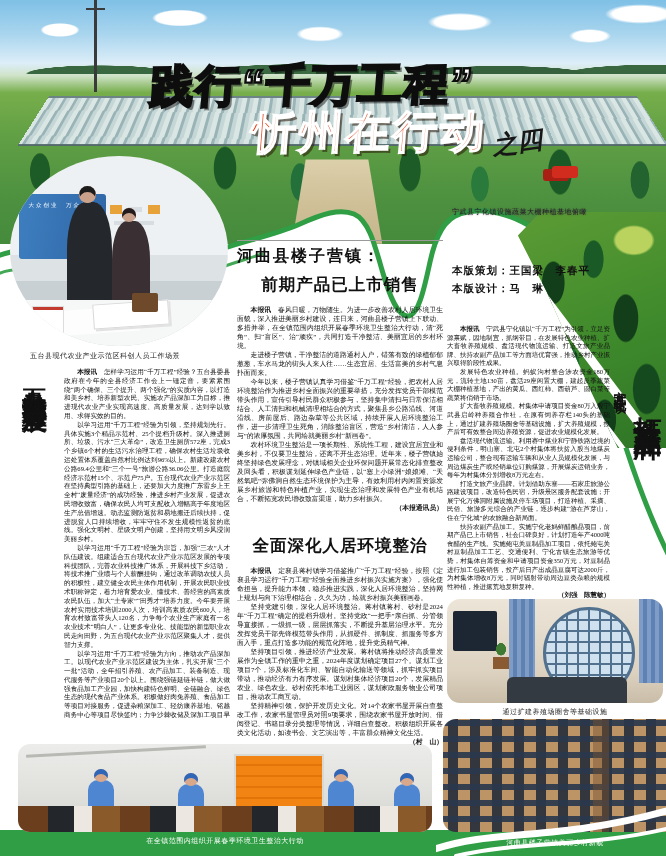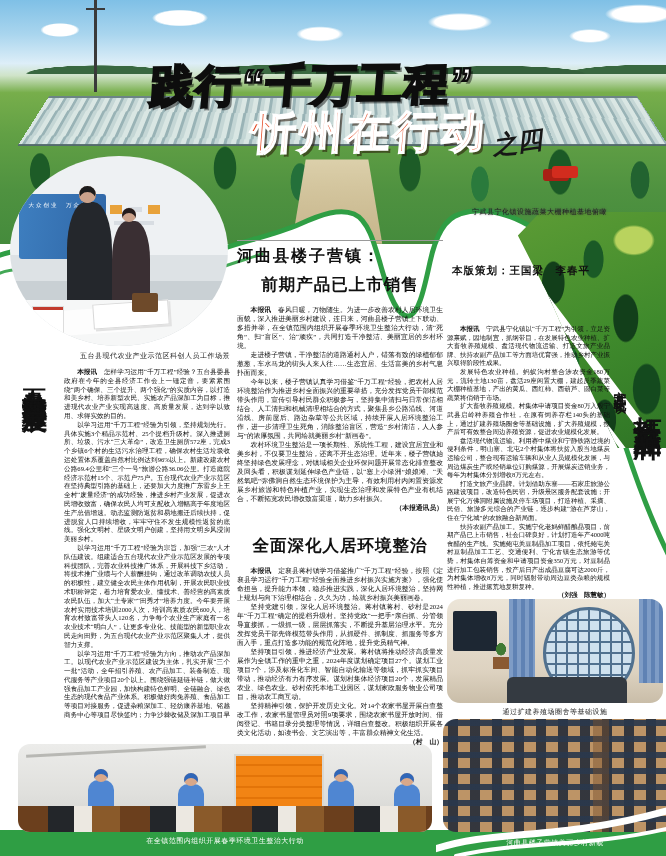--- a/index.html
+++ b/index.html
@@ -45,21 +45,21 @@
     font-weight:900;font-size:44px;letter-spacing:2px;color:#fff;
     -webkit-text-stroke:2.4px #0d0d0d;text-shadow:3px 3px 0 rgba(0,0,0,.45);
     transform:skewX(-5deg) rotate(-.5deg);white-space:nowrap;}
   .hl2{position:absolute;left:252px;top:103px;z-index:2;font-family:"Liberation Sans",sans-serif;
     font-weight:900;font-size:44px;letter-spacing:3px;color:#e23f17;
     -webkit-text-stroke:1.6px #ffffff;text-shadow:3px 3px 0 rgba(40,20,5,.55);
     transform:skewX(-5deg) rotate(-.5deg);white-space:nowrap;}
   .hl3{position:absolute;left:492px;top:126px;z-index:2;font-size:25px;font-weight:700;
     font-style:italic;color:#171717;transform:rotate(-8deg);}
   .banner-caption{position:absolute;left:452px;top:207px;z-index:6;font-size:6.5px;
-    color:#ffe95e;letter-spacing:1px;text-shadow:0 0 2px #444;white-space:nowrap;margin-left:20px;}
+    color:#ffe95e;letter-spacing:1px;text-shadow:0 0 2px #444;white-space:nowrap;}
   
   .wave{position:absolute;left:0;top:150px;z-index:2;pointer-events:none;}
   
   .trees{position:absolute;left:505px;top:212px;width:161px;height:236px;z-index:3;overflow:hidden;
     clip-path:polygon(22% 0,100% 0,100% 100%,70% 100%,52% 74%,26% 34%,8% 10%);
     background:
       radial-gradient(18px 34px at 30% 30%,#123f1a 60%,transparent 65%),
       radial-gradient(16px 30px at 55% 20%,#1a5a26 60%,transparent 65%),
       radial-gradient(20px 38px at 75% 45%,#123f1a 60%,transparent 65%),
       radial-gradient(16px 30px at 40% 65%,#1d6b2e 60%,transparent 65%),
@@ -93,21 +93,21 @@
   .woman::before{content:"";position:absolute;left:25%;top:-13px;width:14px;height:14px;border-radius:50%;
     background:#caa28b;box-shadow:inset 0 5px 0 #241c1c;}
   .desk{position:absolute;left:0;bottom:0;width:100%;height:24%;background:#f6f7f7;}
   .papers{position:absolute;left:38%;bottom:10%;width:34%;height:12%;background:#fff;
     box-shadow:2px 2px 0 #e2e2e2,-30px 4px 0 #fdfdfd;transform:rotate(-4deg);border:1px solid #d8d8d8;}
   .calendar{position:absolute;left:10%;bottom:4%;width:14%;height:16%;background:#fff;border:1px solid #ddd;
     box-shadow:inset 0 3px 0 #c23b2e;}
   .penholder{position:absolute;left:56%;bottom:18%;width:12%;height:10%;background:#6e4a2a;border-radius:2px;}
   
   .caption{font-size:7px;color:#222;letter-spacing:.5px;}
-  .cap-left{position:absolute;left:30px;top:351px;width:200px;z-index:5;text-align:right;}
+  .cap-left{position:absolute;left:30px;top:351px;width:200px;z-index:5;}
   .col-left{position:absolute;left:18px;top:368px;width:212px;z-index:5;}
   .vhead-left{position:absolute;left:0;top:4px;writing-mode:vertical-rl;text-orientation:upright;
     font-size:25px;font-weight:900;letter-spacing:2px;transform:scaleY(.85);transform-origin:50% 0;
     font-family:"Liberation Serif",serif;}
   .left-body{margin-left:46px;width:166px;height:352px;overflow:hidden;
     font-size:6.6px;line-height:8.8px;}
   .para{margin:0;text-indent:2em;text-align:justify;}
   .lead{font-weight:bold;}
   .byline{text-align:right;font-weight:bold;}
   .col-mid{position:absolute;left:237px;top:240px;width:206px;z-index:5;}
@@ -238,20 +238,21 @@
       <p class="para"><b class="lead">本报讯　</b><span>定襄县蒋村镇学习借鉴推广“千万工程”经验，按照《定襄县学习运行“千万工程”经验全面推进乡村振兴实施方案》，强化使命担当，提升能力本领，稳步推进实践，深化人居环境整治，坚持网上规划与向下治理相结合，久久为功，绘就乡村振兴美丽画卷。</span></p>
       <p class="para">坚持党建引领，深化人居环境整治。蒋村镇蒋村、砂村是2024年“千万工程”确定的提档升级村。坚持党政“一把手”亲自抓、分管领导直接抓，一级抓一级，层层抓落实，不断提升基层治理水平。充分发挥党员干部先锋模范带头作用，从抓硬件、抓制度、抓服务等多方面入手，重点打造多功能的规范化阵地，提升党员精气神。</p>
       <p class="para">坚持项目引领，推进经济产业发展。蒋村镇将推动经济高质量发展作为全镇工作的重中之重，2024年度谋划确定项目27个。谋划工业项目7个，涉及标准化车间、智能自动化输送等领域，抓牢抓实项目带动，推动经济有力有序发展。谋划村集体经济项目20个，发展精品农业、绿色农业。砂村依托本地工业园区，谋划家政服务物业公司项目，推动农工商互动。</p>
       <p class="para">坚持精神引领，保护开发历史文化。对14个农家书屋开展自查整改工作，农家书屋管理员对照9项要求，围绕农家书屋开放时间、借阅登记、书籍目录分类整理等情况，详细自查整改。积极组织开展各类文化活动，如读书会、文艺演出等，丰富群众精神文化生活。</p>
       <div class="byline">（村　山）</div>
     </div>
   </div>
 
   <div class="col-right-credits">
     <div>本版策划：王国梁　李春平</div>
+    <div>本版设计：马　琳</div>
   </div>
   <div class="col-right-body">
     <p class="para"><b class="lead">本报讯　</b><span>宁武县宁化镇以“千万工程”为引领，立足资源禀赋，因地制宜，抓纲带目，在发展特色农业种植、扩大畜牧养殖规模、盘活现代物流运输、打造文旅产业品牌、扶持农副产品加工等方面培优育强，推动乡村产业振兴取得阶段性成果。</span></p>
     <p class="para">发展特色农业种植。蚂蚁沟村整合涉农资金180万元，流转土地130亩，盘活29座闲置大棚，建起反季蔬菜大棚种植基地，产出的黄瓜、西红柿、西葫芦、圆白菜等蔬菜将俏销于市场。</p>
     <p class="para">扩大畜牧养殖规模。村集体申请项目资金80万入股宁武县启岭种养殖合作社，在原有饲养存栏140头的基础上，通过扩建养殖场圈舍等基础设施，扩大养殖规模，投产后可有效整合周边养殖资源，促进农业规模化发展。</p>
     <p class="para">盘活现代物流运输。利用赛中煤业和宁静铁路过境的便利条件，明山寨、北屯2个村集体将扶贫入股当地煤炭运输公司，整合现有运输车辆和从业人员规模化发展，与周边煤炭生产或经销单位订购煤源，开展煤炭运销业务，每年为村集体分别增收8万元左右。</p>
     <p class="para">打造文旅产业品牌。计划借助东寨——石家庄旅游公路建设项目，改造特色民宿，升级景区服务配套设施；开展宁化万佛洞附属设施及停车场项目，打造种植、采摘、民俗、旅游多元综合的产业链，逐步构建“游在芦芽山，住在宁化城”的农旅融合新局面。</p>
     <p class="para">扶持农副产品加工。实施宁化老妈鲜醋酿品项目，前期产品已上市销售，社会口碑良好，计划打造年产4000吨食醋的生产线。实施鲍屯关豆制品加工项目，依托鲍屯关村豆制品加工工艺、交通便利、宁化古镇生态旅游等优势，村集体自筹资金和申请项目资金350万元，对豆制品进行加工包装销售，投产后日产出成品豆腐可达2000斤，为村集体增收8万元，同时辐射带动周边豆类杂粮的规模性种植，推进撂荒地复耕复种。</p>
     <div class="byline">（刘强　陈慧敏）</div>
   </div>

